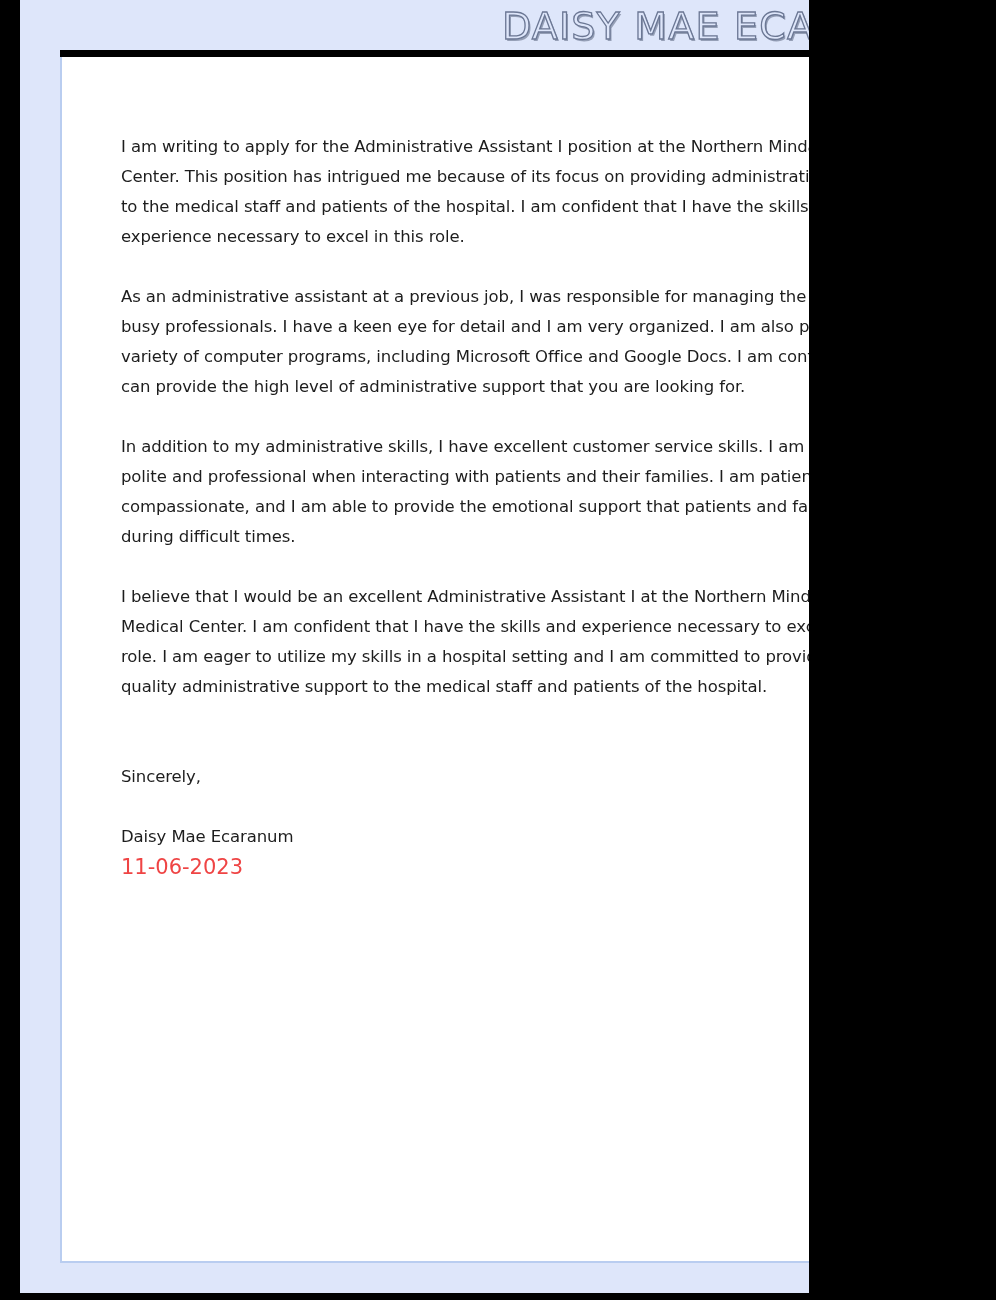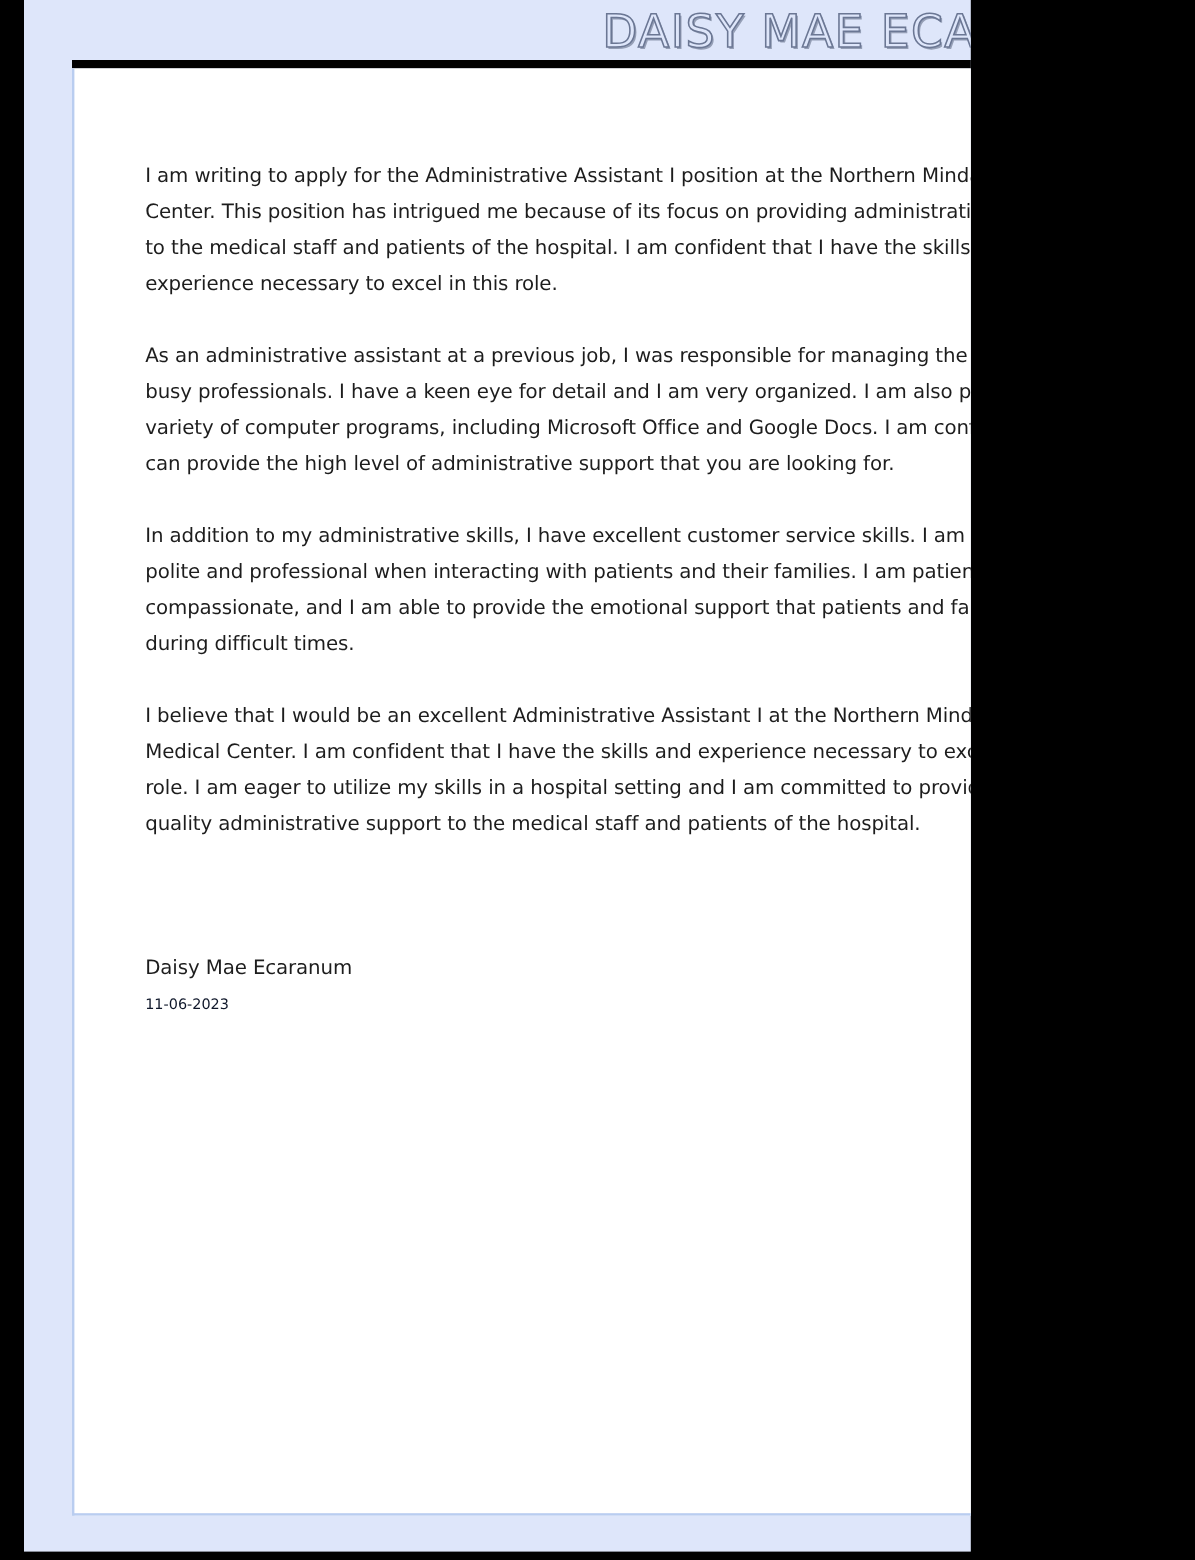--- a/index.html
+++ b/index.html
@@ -91,23 +91,23 @@
     margin: 0;
     letter-spacing: -0.1px;
   }
 
   .spacer-lg { height: 30px; }
   .spacer-md { height: 30px; }
   .spacer-sm { height: 30px; }
 
   #signature-date {
     font-family: "DejaVu Sans", sans-serif;
-    font-size: 12px;
+    font-size: 21px;
     line-height: 30px;
-    color: #0f172a;
+    color: #ef4444;
     margin: 0;
   }
 
   
   #footer-watermark {
     position: absolute;
     right: 20px;
     bottom: 8px;
     font-family: Liberation Serif, serif;
     font-size: 13px;
@@ -145,20 +145,21 @@
 
       <div class="spacer-md"></div>
 
       <p class="letter-paragraph">I believe that I would be an excellent Administrative Assistant I at the Northern Mindanao Medical Center. I am confident that I have the skills and experience necessary to excel in this role. I am eager to utilize my skills in a hospital setting and I am committed to providing high-quality administrative support to the medical staff and patients of the hospital.</p>
 
       <div class="spacer-md"></div>
 
 
       <div class="spacer-sm"></div>
 
+      <p class="letter-line">Sincerely,</p>
 
       <div class="spacer-sm"></div>
 
       <p class="letter-line">Daisy Mae Ecaranum</p>
 
       <p id="signature-date">11-06-2023</p>
 
     </div>
 
     <div id="footer-watermark">Lazyapply.com</div>

